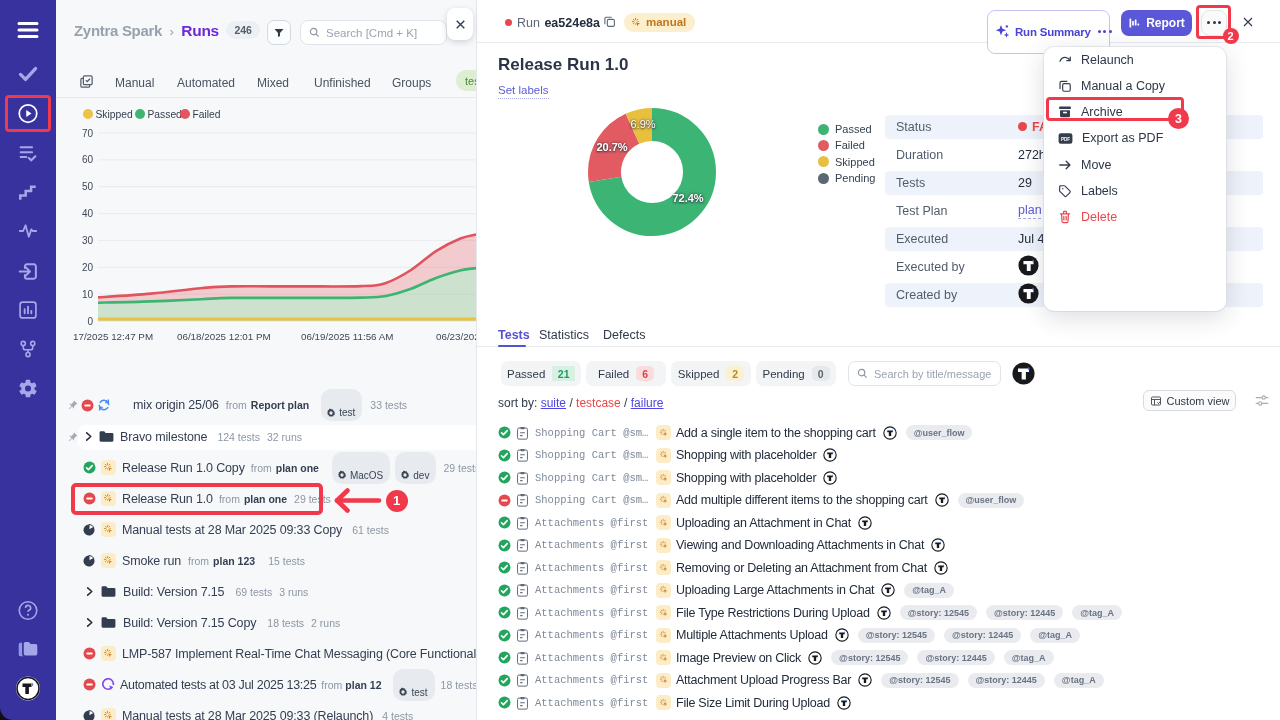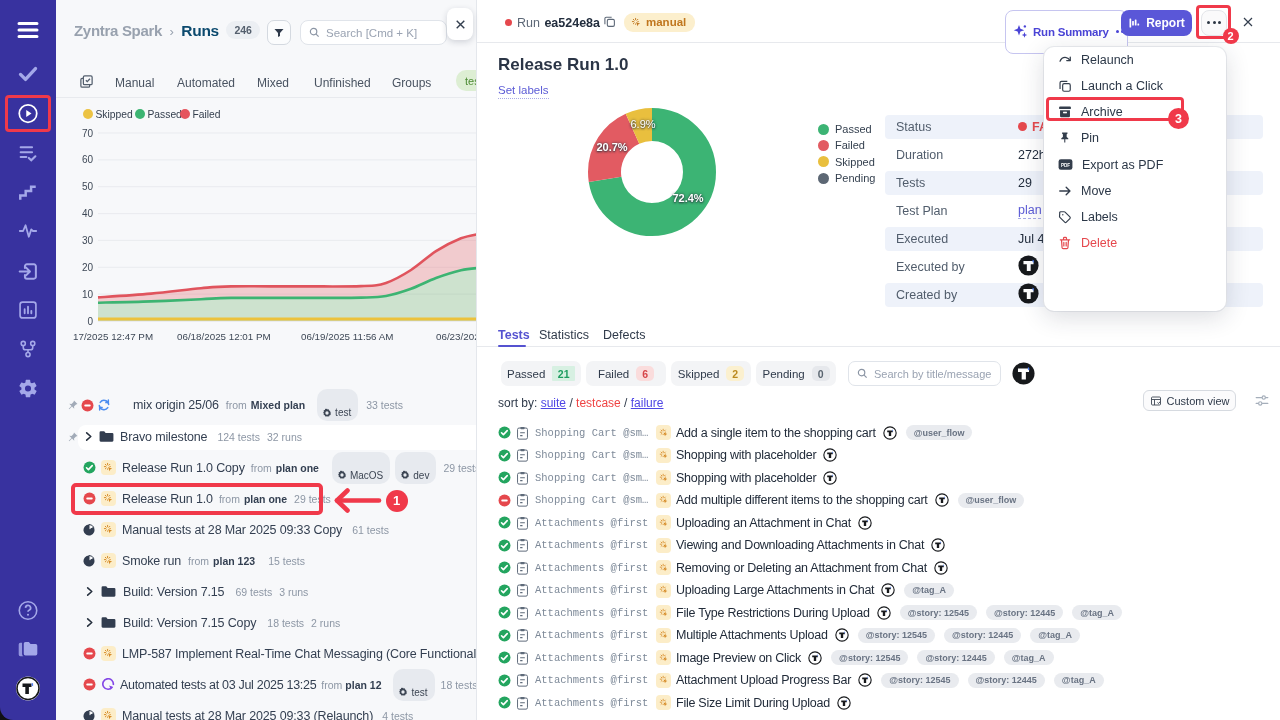--- a/index.html
+++ b/index.html
@@ -123,21 +123,21 @@
       </svg>
     </div>
   <div class="ann-box" style="left:5px; top:95px; width:46px; height:37px; border-radius:4px;"></div>
 </div>
 
 <div id="leftpanel">
 
   <div class="abs" style="left:18px; top:22px; white-space:nowrap;">
     <span class="crumb-gray" style="letter-spacing:-0.3px;">Zyntra Spark</span>
     <span style="color:#9aa3b0; font-size:13px; padding:0 3px;">›</span>
-    <span style="color:#0c4a6e; font-weight:700; font-size:15.5px; letter-spacing:-0.3px;">Runs</span>
+    <span style="color:#6d28d9; font-weight:700; font-size:15.5px; letter-spacing:-0.3px;">Runs</span>
     <span class="badge246" style="margin-left:3px; position:relative; top:-2px;">246</span>
   </div>
   <div class="abs" style="left:211px; top:20px; width:24px; height:25px; border:1px solid #d4d9e0; border-radius:7px; background:#fbfcfd; display:flex; align-items:center; justify-content:center;">
     <svg width="12" height="12" viewBox="0 0 24 24" fill="#2f3a4b">
         <path d="M3 4h18l-7 8v6l-4 2v-8L3 4z"></path>
       </svg>
   </div>
   <div class="abs" style="left:244px; top:20px; width:147px; height:25px; border:1px solid #e0e4ea; border-radius:8px; background:#fff; display:flex; align-items:center; padding:0 8px; gap:6px;">
     <svg width="11" height="11" viewBox="0 0 24 24" fill="none" stroke="#8b95a4" stroke-width="2.6">
         <circle cx="10" cy="10" r="7"></circle>
@@ -218,21 +218,21 @@
       <svg style="margin-left:2px;" width="13" height="13" viewBox="0 0 24 24">
           <circle cx="12" cy="12" r="11" fill="#e5484d"></circle>
           <rect x="6" y="10.2" width="12" height="3.6" rx="1.8" fill="#fff"></rect>
         </svg>
       <svg style="margin-left:3px;" width="14" height="14" viewBox="0 0 24 24" fill="none" stroke="#4b8df0" stroke-width="2.6" stroke-linecap="round">
           <path d="M20 11a8 8 0 0 0-14.5-3.5M4 13a8 8 0 0 0 14.5 3.5"></path>
           <path d="M19.5 3.5V8H15M4.5 20.5V16H9" stroke-width="2.4"></path>
         </svg>
       <span class="runname" style="margin-left:6px;padding-left:16px;">mix origin 25/06</span>
       <span class="fromtxt" style="margin-left:7px;">from</span>
-        <span class="fromplan" style="margin-left:4px;">Mixed plan</span>
+        <span class="fromplan" style="margin-left:4px;">Report plan</span>
       <span class="chip-gray" style="margin-left:12px;"><svg width="10" height="10" viewBox="0 0 24 24" fill="#3d4654">
             <path d="M12 2l1.2 3.1 3.3-.7 1 3.2 3.2 1-.7 3.3L23 13.1l-2 2.7.7 3.3-3.2 1-1 3.2-3.3-.7L12 24l-1.2-1.4-3.3.7-1-3.2-3.2-1 .7-3.3L2 13.1l2-2.7-.7-3.3 3.2-1 1-3.2 3.3.7z" transform="scale(.92) translate(1,-1)"></path>
             <circle cx="12" cy="12" r="4" fill="#e7eaef"></circle>
           </svg>test</span>
       <span class="teststxt" style="margin-left:8px;">33 tests</span>
     </div>
 
     <div class="abs" style="left:22px; top:48.5px; width:402px; height:25px; background:#fff; border-radius:8px 0 0 8px;"></div>
     <div class="abs" style="left:0; top:45px; width:424px; height:31px; display:flex; align-items:center;">
       <svg style="margin-left:11px;" width="12" height="12" viewBox="0 0 24 24" fill="#a2abb8">
@@ -421,21 +421,21 @@
   <div class="abs" style="left:147px; top:12.5px; height:19px; background:#fcefcd; border-radius:9px; display:flex; align-items:center; padding:0 9px 0 7px; gap:4px;">
     <svg width="11" height="11" viewBox="0 0 24 24" fill="#c0761e">
         <path d="M11 11l9 3.5-4 1.5-1.5 4z"></path>
         <g stroke="#c0761e" stroke-width="2" stroke-linecap="round">
           <path d="M10 3v3M10 15v1M3 10h3M15 10h1M5 5l2.1 2.1M12.9 7.1L15 5M5 15l2.1-2.1"></path>
         </g>
       </svg>
     <span style="font-size:11.5px; font-weight:700; color:#c0761e;">manual</span>
   </div>
 
-  <div class="abs" style="left:528px; top:9.5px; width:123px; height:44px; border:1px solid #c6c5f0; border-radius:8px; background:#fff; display:flex; align-items:center;">
+  <div class="abs" style="left:510px; top:9.5px; width:123px; height:44px; border:1px solid #c6c5f0; border-radius:8px; background:#fff; display:flex; align-items:center;">
     <svg style="margin-left:7px; flex-shrink:0;" width="15" height="15" viewBox="0 0 20 20" fill="#4a44d6">
         <path d="M8 1.2l1.9 5.1L15 8.2l-5.1 1.9L8 15.2 6.1 10.1 1 8.2l5.1-1.9z"></path>
         <path d="M15.3 10.8l1 2.7 2.7 1-2.7 1-1 2.7-1-2.7-2.7-1 2.7-1z"></path>
         <circle cx="15.8" cy="3.2" r="1.6"></circle>
       </svg>
     <span style="margin-left:5px; font-size:11.5px; font-weight:600; color:#4a44d6; white-space:nowrap; letter-spacing:-0.2px;">Run Summary</span>
     <div style="margin-left:7px; width:1px; height:26px; background:#c6c5f0;"></div>
     <div style="flex:1; display:flex; align-items:center; justify-content:center; gap:2.5px;">
         <i style="width:3px;height:3px;border-radius:50%;background:#4a44d6;"></i>
         <i style="width:3px;height:3px;border-radius:50%;background:#4a44d6;"></i>
@@ -935,35 +935,29 @@
         <path d="M3.5 14c2-4.5 6-7 10.5-6.2 3 .6 5 2.4 6.5 4.7"></path>
         <path d="M21 7v6h-6" fill="none"></path>
       </svg>
       <span>Relaunch</span>
     </div>
   <div class="mitem">
       <svg width="14" height="14" viewBox="0 0 24 24" fill="none" stroke="#343e4c" stroke-width="2">
         <rect x="8" y="8" width="13" height="13" rx="2.5"></rect>
         <path d="M16 4H6a2.5 2.5 0 0 0-2.5 2.5V17"></path>
       </svg>
-      <span>Launch a Click</span>
+      <span>Manual a Copy</span>
     </div>
   <div class="mitem">
       <svg width="14" height="14" viewBox="0 0 24 24" fill="#343e4c">
         <path d="M2 4a1.5 1.5 0 0 1 1.5-1.5h17A1.5 1.5 0 0 1 22 4v3H2z"></path>
         <path d="M3.5 9h17V19a2 2 0 0 1-2 2h-13a2 2 0 0 1-2-2zM9 12h6v2.2H9z" fill-rule="evenodd"></path>
         <rect x="9" y="11.5" width="6" height="2.4" fill="#fff"></rect>
       </svg>
       <span>Archive</span>
-    </div>
-  <div class="mitem">
-      <svg width="14" height="14" viewBox="0 0 24 24" fill="#343e4c">
-        <path d="M8 3h8v2l-1.5 1v5l3 2.5v2h-5.5v6h-2v-6H4.5v-2L7.5 11V6L6 5V3z" transform="translate(1.5,0) scale(.92)"></path>
-      </svg>
-      <span>Pin</span>
     </div>
   <div class="mitem">
       <svg width="15" height="13" viewBox="0 0 26 22">
         <rect x="1" y="2" width="24" height="18" rx="4" fill="#343e4c"></rect>
         <text x="13" y="15" font-size="8" font-weight="bold" fill="#fff" text-anchor="middle" font-family="Liberation Sans">PDF</text>
       </svg>
       <span>Export as PDF</span>
     </div>
   <div class="mitem">
       <svg width="14" height="14" viewBox="0 0 24 24" fill="none" stroke="#343e4c" stroke-width="2.3" stroke-linecap="round" stroke-linejoin="round">

